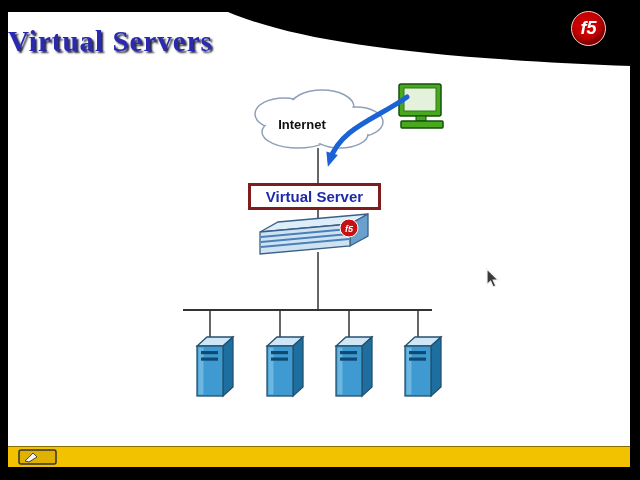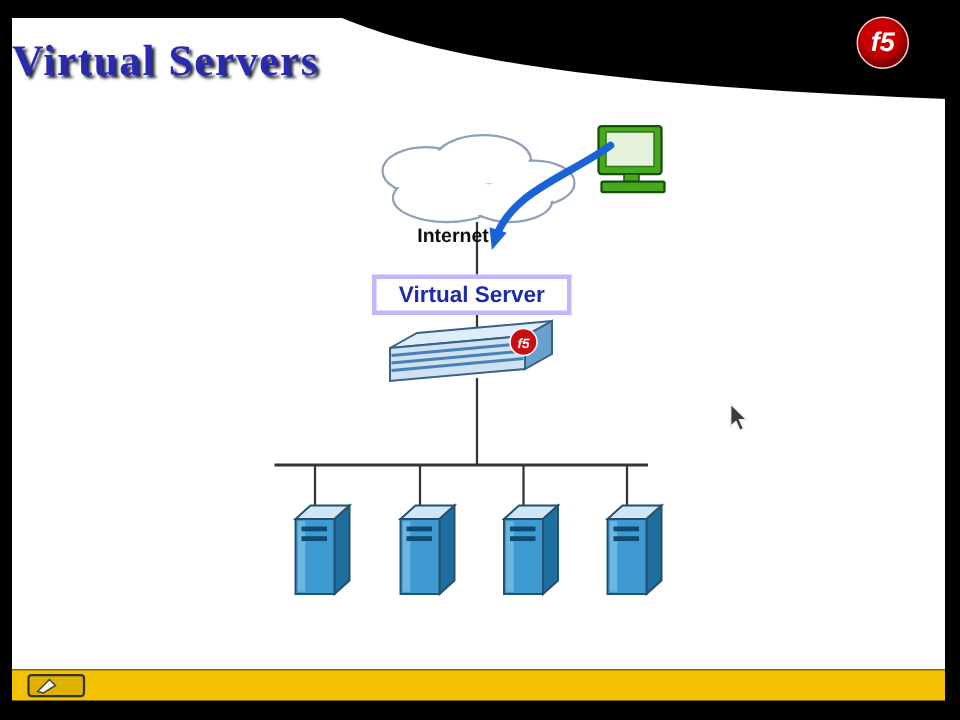--- a/index.html
+++ b/index.html
@@ -41,26 +41,25 @@
     border: 1px solid #f0cccc;
     box-shadow: inset -2px -4px 5px rgba(70,0,0,0.65);
     display: flex; align-items: center; justify-content: center;
     color: #fff; font-style: italic; font-weight: bold; font-size: 18px;
     z-index: 4;
   }
   .internet-label {
     position: absolute; left: 258px; top: 117px; width: 88px;
     text-align: center; font-size: 13px; font-weight: bold; color: #101010;
     z-index: 3;
-    margin-top: 32px;
   }
   .vs-box {
     position: absolute; left: 248px; top: 183px;
     width: 133px; height: 27px;
-    background: #fff; border: 3px solid #c4b5fd;
+    background: #fff; border: 3px solid #7f1d1d;
     display: flex; align-items: center; justify-content: center;
     font-size: 15px; font-weight: bold; color: #1e2ba8;
     z-index: 3;
   }
 </style>
 </head>
 <body>
 
 <div class="slide"></div>
 <div class="bottom-bar"></div>

